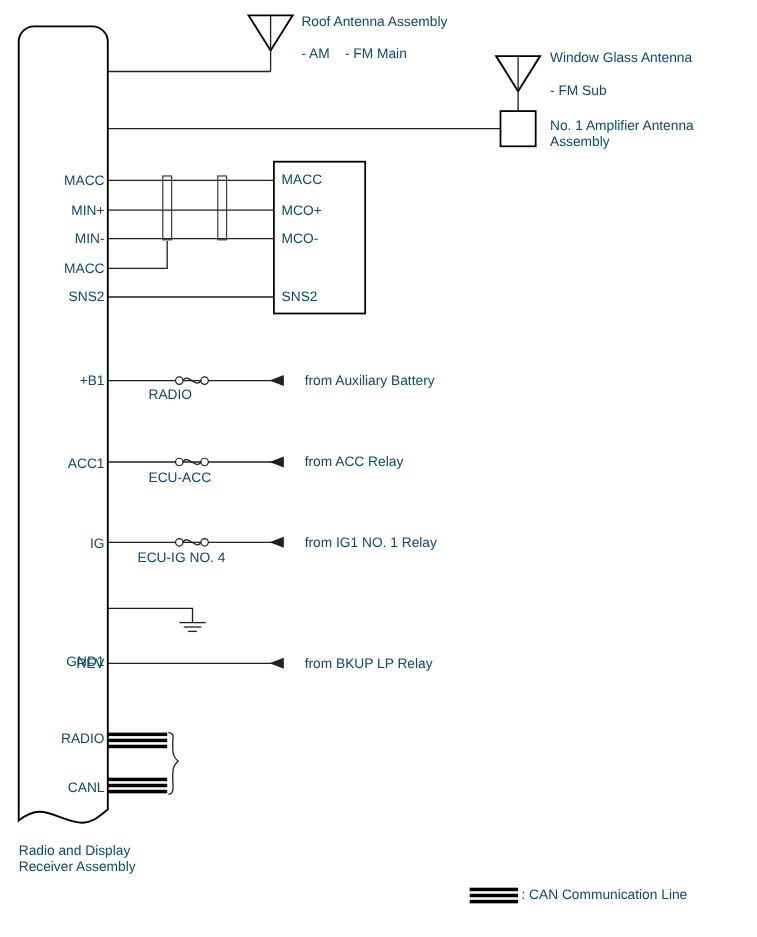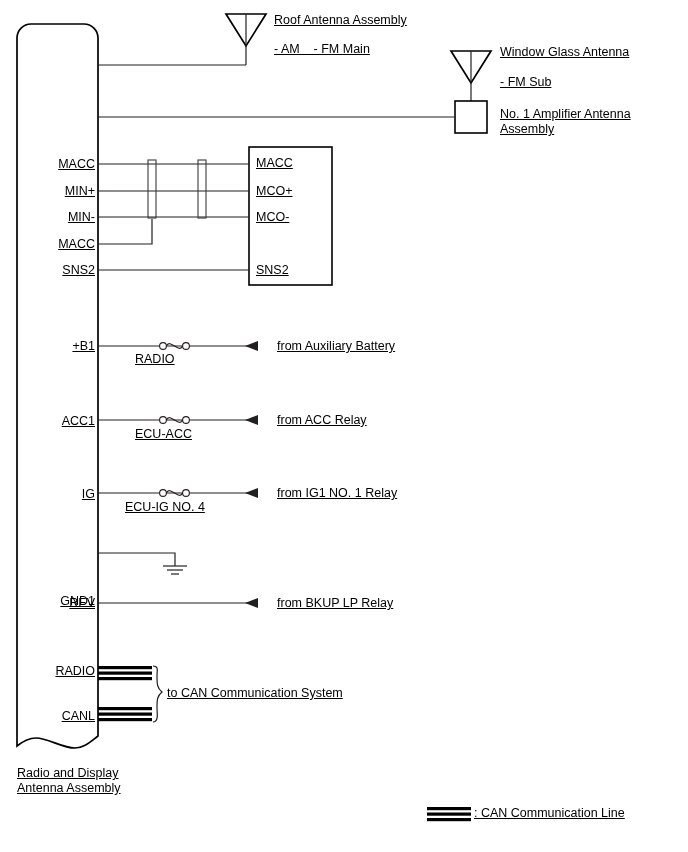--- a/index.html
+++ b/index.html
@@ -19,24 +19,23 @@
     position: absolute;
     top: 0;
     left: 0;
     width: 688px;
     height: 852px;
   }
   .lbl {
     position: absolute;
     font-family: "Liberation Sans", sans-serif;
     font-size: 12.5px;
-    color: #000000;
+    color: #0c4a6e;
     white-space: pre;
     line-height: 15px;
-    text-decoration: underline;
   }
   .lbl.r { text-align: right; }
   .lbl.c { text-align: left; }
   .wire { stroke: #231f20; stroke-width: 1.2; fill: none; }
   .outline { stroke: #000000; stroke-width: 1.7; fill: none; }
   .boxline { stroke: #000000; stroke-width: 1.6; fill: #ffffff; }
   .thinline { stroke: #3a3a3a; stroke-width: 1.1; fill: none; }
   .canbar { fill: #000000; }
   .brace { stroke: #231f20; stroke-width: 1.2; fill: none; }
   .arrowhd { fill: #231f20; }
@@ -166,20 +165,19 @@
   <div class="lbl c" style="left:125px; top:500px; width:100px;">ECU-IG NO. 4</div>
   <div class="lbl" style="left:277px; top:486px;">from IG1 NO. 1 Relay</div>
 
   <div class="lbl r" style="left:15px; top:546px; width:80px;margin-top:48px;">GND1</div>
 
   <div class="lbl r" style="left:15px; top:596px; width:80px;">REV</div>
   <div class="lbl" style="left:277px; top:596px;">from BKUP LP Relay</div>
 
   <div class="lbl r" style="left:15px; top:664px; width:80px;">RADIO</div>
   <div class="lbl r" style="left:15px; top:709px; width:80px;">CANL</div>
-  <div class="lbl" style="left:167px; top:686px;">to CAN Communication System</div>
 
   <div class="lbl" style="left:17px; top:766px;">Radio and Display</div>
-  <div class="lbl" style="left:17px; top:781px;">Antenna Assembly</div>
+  <div class="lbl" style="left:17px; top:781px;">Receiver Assembly</div>
 
   <div class="lbl" style="left:474px; top:806px;">: CAN Communication Line</div>
 
 </div>
 
 </body></html>

